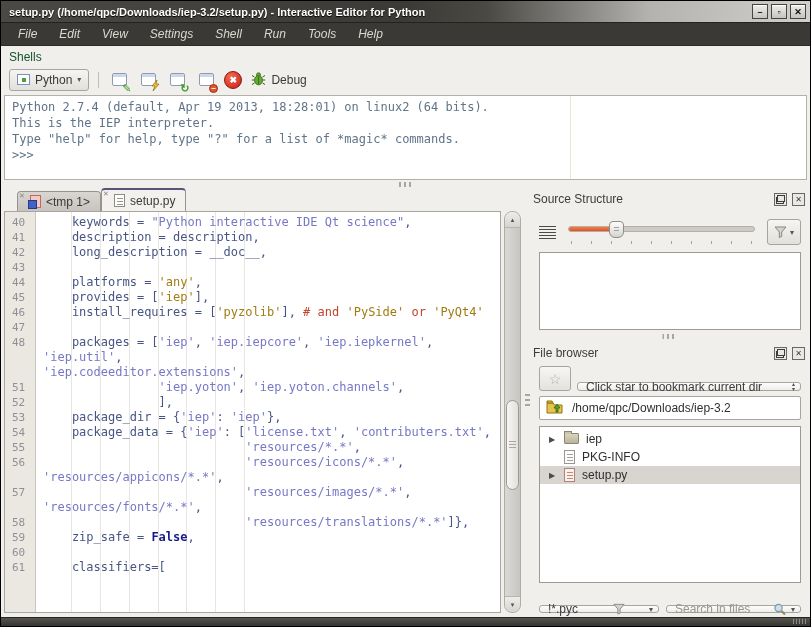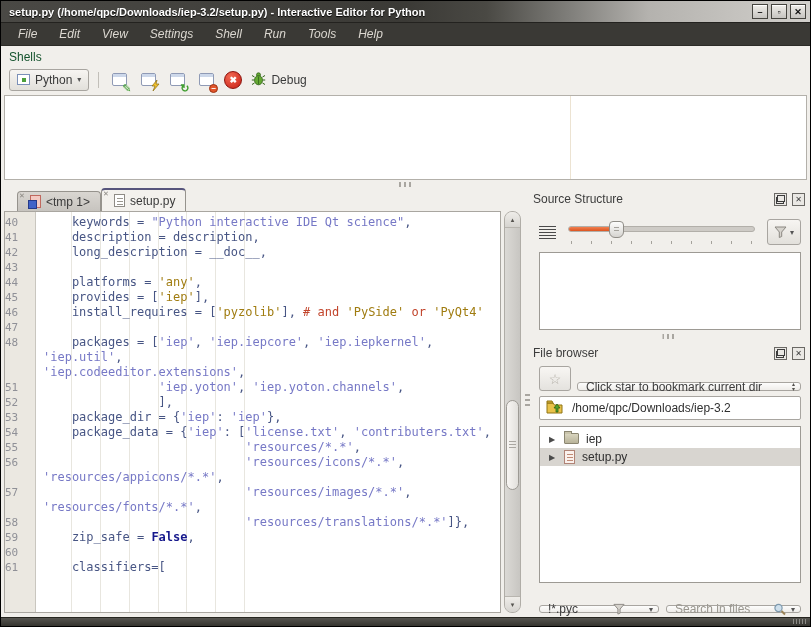--- a/index.html
+++ b/index.html
@@ -68,21 +68,21 @@
     box-shadow:0 3px 0 #9a978f,0 6px 0 #9a978f;}
 
   .editor-wrap{flex:1;display:flex;margin-bottom:4px;}
   .editor{position:relative;flex:1;background:#fff;border:1px solid #a9a6a0;overflow:hidden;
     font-family:"DejaVu Sans Mono",monospace;font-size:12px;line-height:15px;}
   .gutter-bg{position:absolute;left:0;top:0;bottom:0;width:31px;background:#ebe8e1;border-right:1px solid #c9c6bf;}
   .guides{position:absolute;left:38px;top:0;bottom:0;width:calc(28ch + 1px);
     background:repeating-linear-gradient(90deg,transparent 0,transparent calc(4ch - 1px),#e8e6df calc(4ch - 1px),#e8e6df 4ch);}
   #code-rows{position:relative;padding-top:3px;}
   .crow{position:relative;padding-left:38px;height:15px;white-space:pre;}
-  .gut{position:absolute;left:0;top:0;width:27px;text-align:left;color:#8f9097;font-size:11px;}
+  .gut{position:absolute;left:0;top:0;width:27px;text-align:center;color:#8f9097;font-size:11px;}
   .t-p{color:#475584}.t-s1{color:#a07c10}.t-s2{color:#7678c6}.t-c{color:#c2452c}.t-k{color:#16188c;font-weight:bold}
 
   .vscrollbar{width:17px;margin-left:3px;position:relative;border:1px solid #b0ada7;border-radius:8px;
     background:linear-gradient(90deg,#dbd9d5,#c8c6c2);}
   .sb-btn{position:absolute;left:0;right:0;height:16px;display:flex;align-items:center;justify-content:center;
     font-size:7px;color:#55534f;background:linear-gradient(#efede9,#d6d4d0);}
   .sb-btn.up{top:0;border-radius:7px 7px 0 0;border-bottom:1px solid #b8b5af;}
   .sb-btn.down{bottom:0;border-radius:0 0 7px 7px;border-top:1px solid #b8b5af;}
   .sb-thumb{position:absolute;left:1px;right:1px;top:188px;height:90px;border:1px solid #9d9a94;border-radius:7px;
     background:linear-gradient(90deg,#f8f6f3,#e2e0dc);display:flex;align-items:center;justify-content:center;}
@@ -218,20 +218,26 @@
             <circle cx="7.5" cy="3.8" r="2" fill="#64a832" stroke="#33641a" stroke-width="0.8"></circle>
             <ellipse cx="7.5" cy="9.2" rx="4" ry="4.6" fill="#64a832" stroke="#33641a" stroke-width="0.8"></ellipse>
             <line x1="7.5" y1="5.5" x2="7.5" y2="13.5" stroke="#33641a" stroke-width="0.8"></line>
           </svg>
         </span>
         <span>Debug</span>
       </button>
     </div>
     <div class="shell-output">
       <div class="edge-line"></div>
+      <div id="shell-lines">
+          <div class="shline">Python 2.7.4 (default, Apr 19 2013, 18:28:01) on linux2 (64 bits).</div>
+          <div class="shline">This is the IEP interpreter.</div>
+          <div class="shline">Type "help" for help, type "?" for a list of *magic* commands.</div>
+          <div class="shline">&gt;&gt;&gt;</div>
+        </div>
     </div>
     <div class="hsplitter">
       <span class="grip-h"></span>
     </div>
   </div>
 
   <div class="main">
 
     <div class="editor-col">
       <div class="tabbar">
@@ -362,20 +368,25 @@
           </svg>
         </span>
         <span class="val">/home/qpc/Downloads/iep-3.2</span>
       </div>
       <div class="fb-tree" id="fb-tree">
           <div class="tree-row">
             <span class="expander">▶</span>
             <span class="ti ti-folder"></span>
             <span>iep</span>
           </div>
+          <div class="tree-row">
+            <span class="expander"></span>
+            <span class="ti ti-file"></span>
+            <span>PKG-INFO</span>
+          </div>
           <div class="tree-row selected">
             <span class="expander">▶</span>
             <span class="ti ti-python"></span>
             <span>setup.py</span>
           </div>
         </div>
       <div class="fb-bottom">
         <div class="combo filter-input">
           <span class="val">!*.pyc</span>
           <svg width="12" height="12" viewBox="0 0 13 12">

